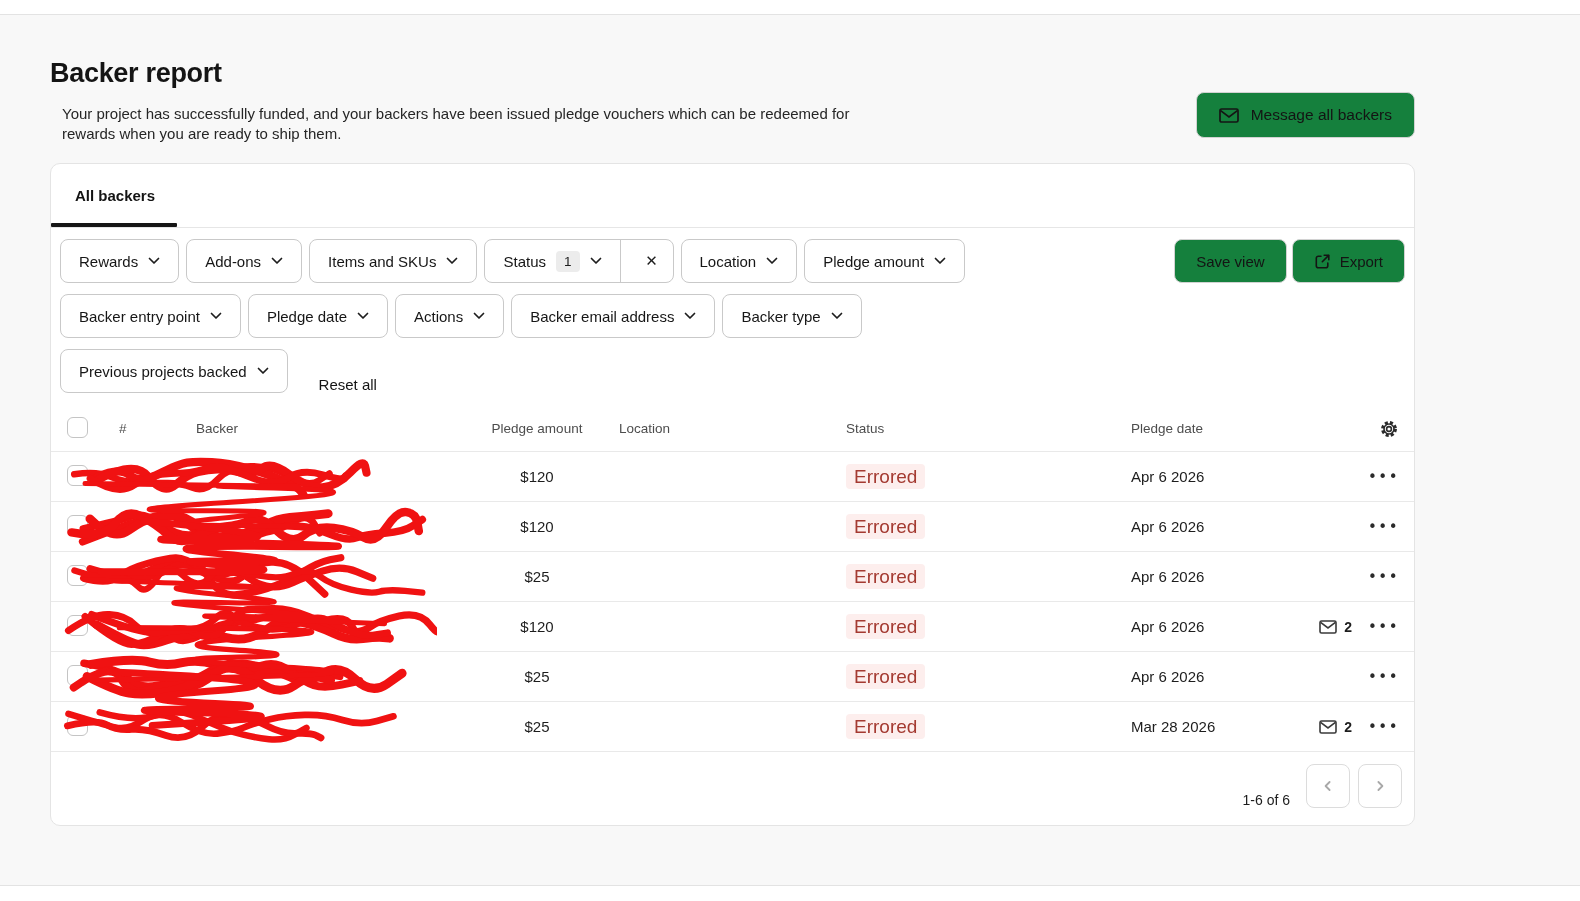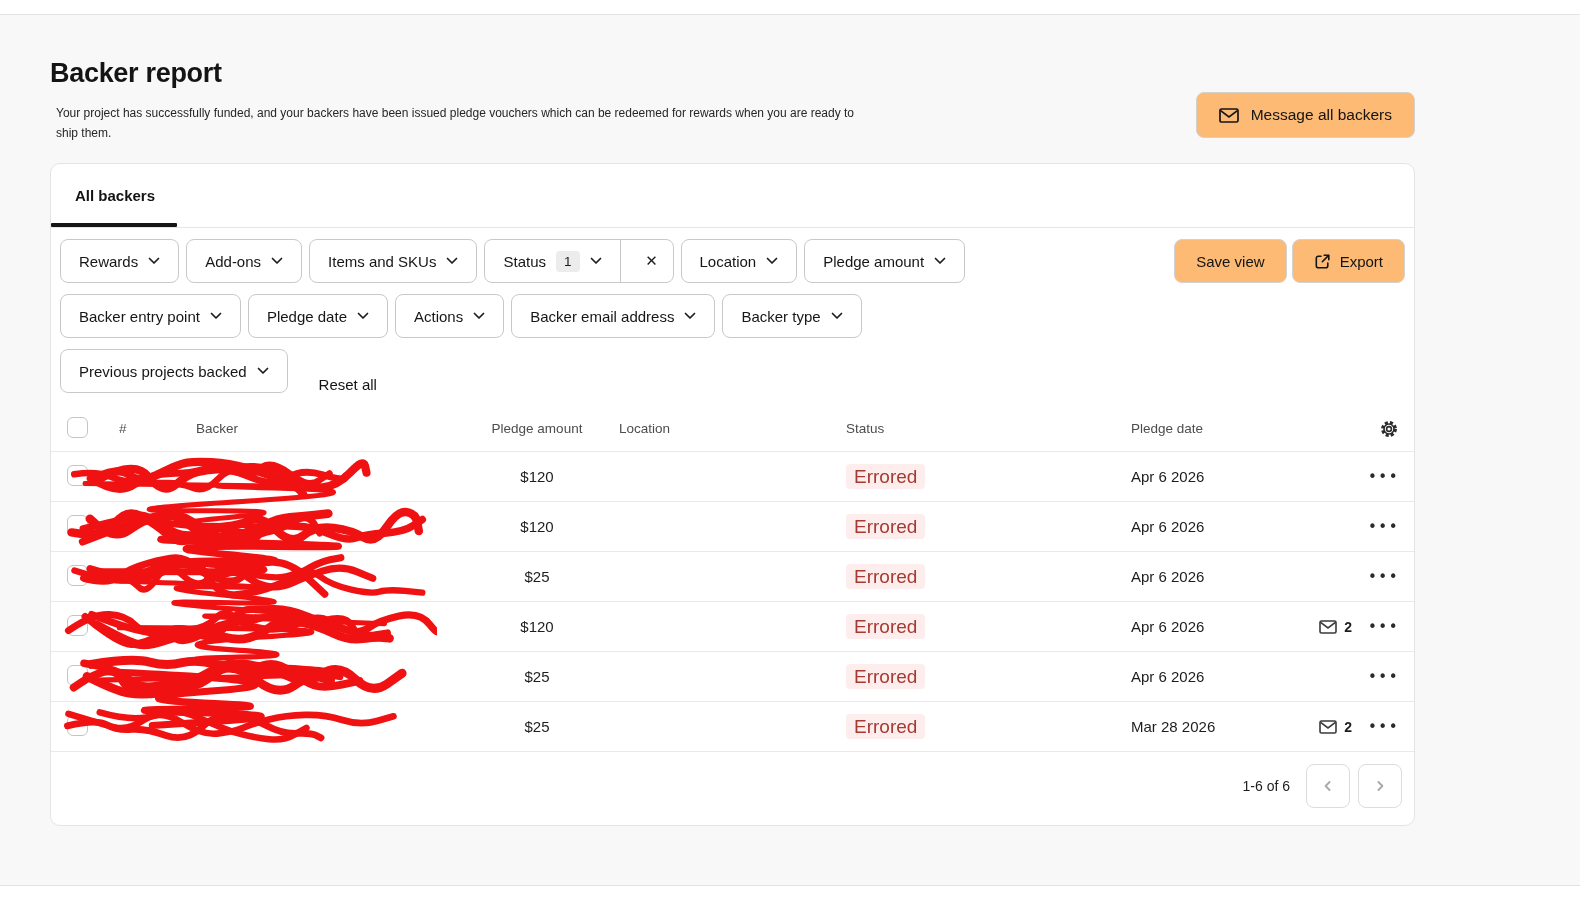--- a/index.html
+++ b/index.html
@@ -11,24 +11,24 @@
   }
   *{box-sizing:border-box}
   body{margin:0;background:#fff;font-family:"Liberation Sans",sans-serif;color:#1d1d1d}
   .page{position:relative;width:1580px;height:901px;background:#f8f8f8;overflow:hidden}
   .top-strip{position:absolute;top:0;left:0;right:0;height:15px;background:#fff;border-bottom:1px solid #e3e3e3}
   .bottom-strip{position:absolute;left:0;right:0;top:885px;height:16px;background:#fff;border-top:1px solid #e3e3e3}
 
   
   .page-header{position:absolute;left:50px;top:58px}
   .page-title{margin:0 0 15px;font-size:27px;font-weight:700;letter-spacing:-.3px;color:#141414}
-  .page-desc{margin:6px;font-size:12px;line-height:19.5px;color:#262626;width:800px}
+  .page-desc{margin:12px;font-size:15px;line-height:19.5px;color:#262626;width:800px}
   .header-actions{position:absolute;top:92px;right:165px;display:flex;gap:9px}
   .btn{display:inline-flex;align-items:center;gap:12px;height:46px;padding:0 22px;border-radius:8px;
-       font-size:15.5px;font-weight:500;cursor:pointer;border:1px solid #d2d2d2;background:#fdba74;color:#141414;
+       font-size:15.5px;font-weight:500;cursor:pointer;border:1px solid #d2d2d2;background:#15803d;color:#141414;
        font-family:"Liberation Sans",sans-serif;white-space:nowrap}
   .btn.primary{background:var(--primary-btn-bg);border-color:var(--primary-btn-bg);color:#fff;font-weight:500}
 
   
   .card{position:absolute;left:50px;top:163px;width:1365px;height:663px;background:#fff;
         border:1px solid #e4e4e4;border-radius:10px}
   .tab-bar{position:relative;height:64px;border-bottom:1px solid #e6e6e6}
   .tab{position:relative;display:inline-flex;align-items:center;height:100%;padding:0 22px 0 24px;
        font-size:15px;font-weight:700;color:#141414;cursor:pointer}
   .tab::after{content:"";position:absolute;left:0;right:0;bottom:0;height:4px;background:var(--tab-indicator);border-radius:1px}
@@ -68,21 +68,21 @@
   .badge{display:inline-flex;align-items:center;height:25px;padding:0 8px;border-radius:4px;font-size:19px;
          background:var(--error-badge-bg);color:var(--error-badge-text)}
   .t-body{position:relative}
   .scribble{position:absolute;left:6px;top:0;pointer-events:none;z-index:5}
   .mail-group{display:inline-flex;align-items:center;gap:7px;cursor:pointer}
   .mail-n{font-size:14px;font-weight:700;color:#1d1d1d}
   .dots{background:none;border:none;font-size:15px;letter-spacing:1.5px;color:#2a2a2a;cursor:pointer;padding:0;
         font-family:"DejaVu Sans",sans-serif}
 
   
-  .t-footer{display:flex;justify-content:flex-end;align-items:center;gap:8px;padding:12px 12px 0 0}
+  .t-footer{display:flex;justify-content:flex-end;align-items:flex-end;gap:8px;padding:12px 12px 0 0}
   .range{font-size:14px;color:#1d1d1d;margin-right:8px}
   .page-btn{width:44px;height:44px;border:1px solid #dcdcdc;border-radius:8px;background:#fff;display:flex;
             align-items:center;justify-content:center;cursor:pointer}
   svg{display:block}
 </style>
 </head>
 <body>
 
 <div class="page">
   <div class="top-strip"></div>

